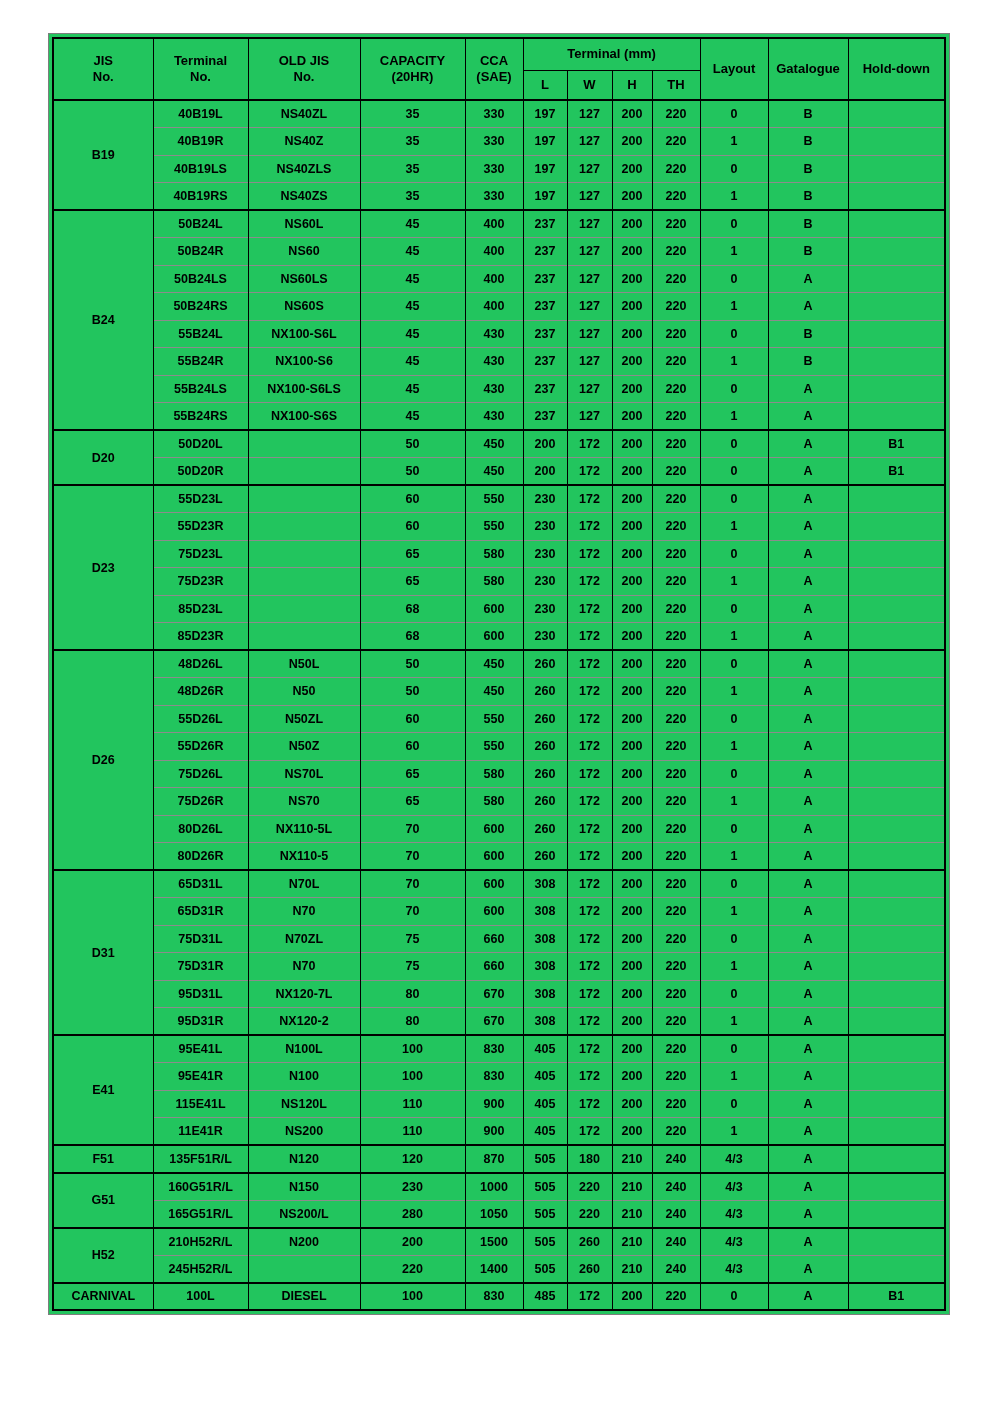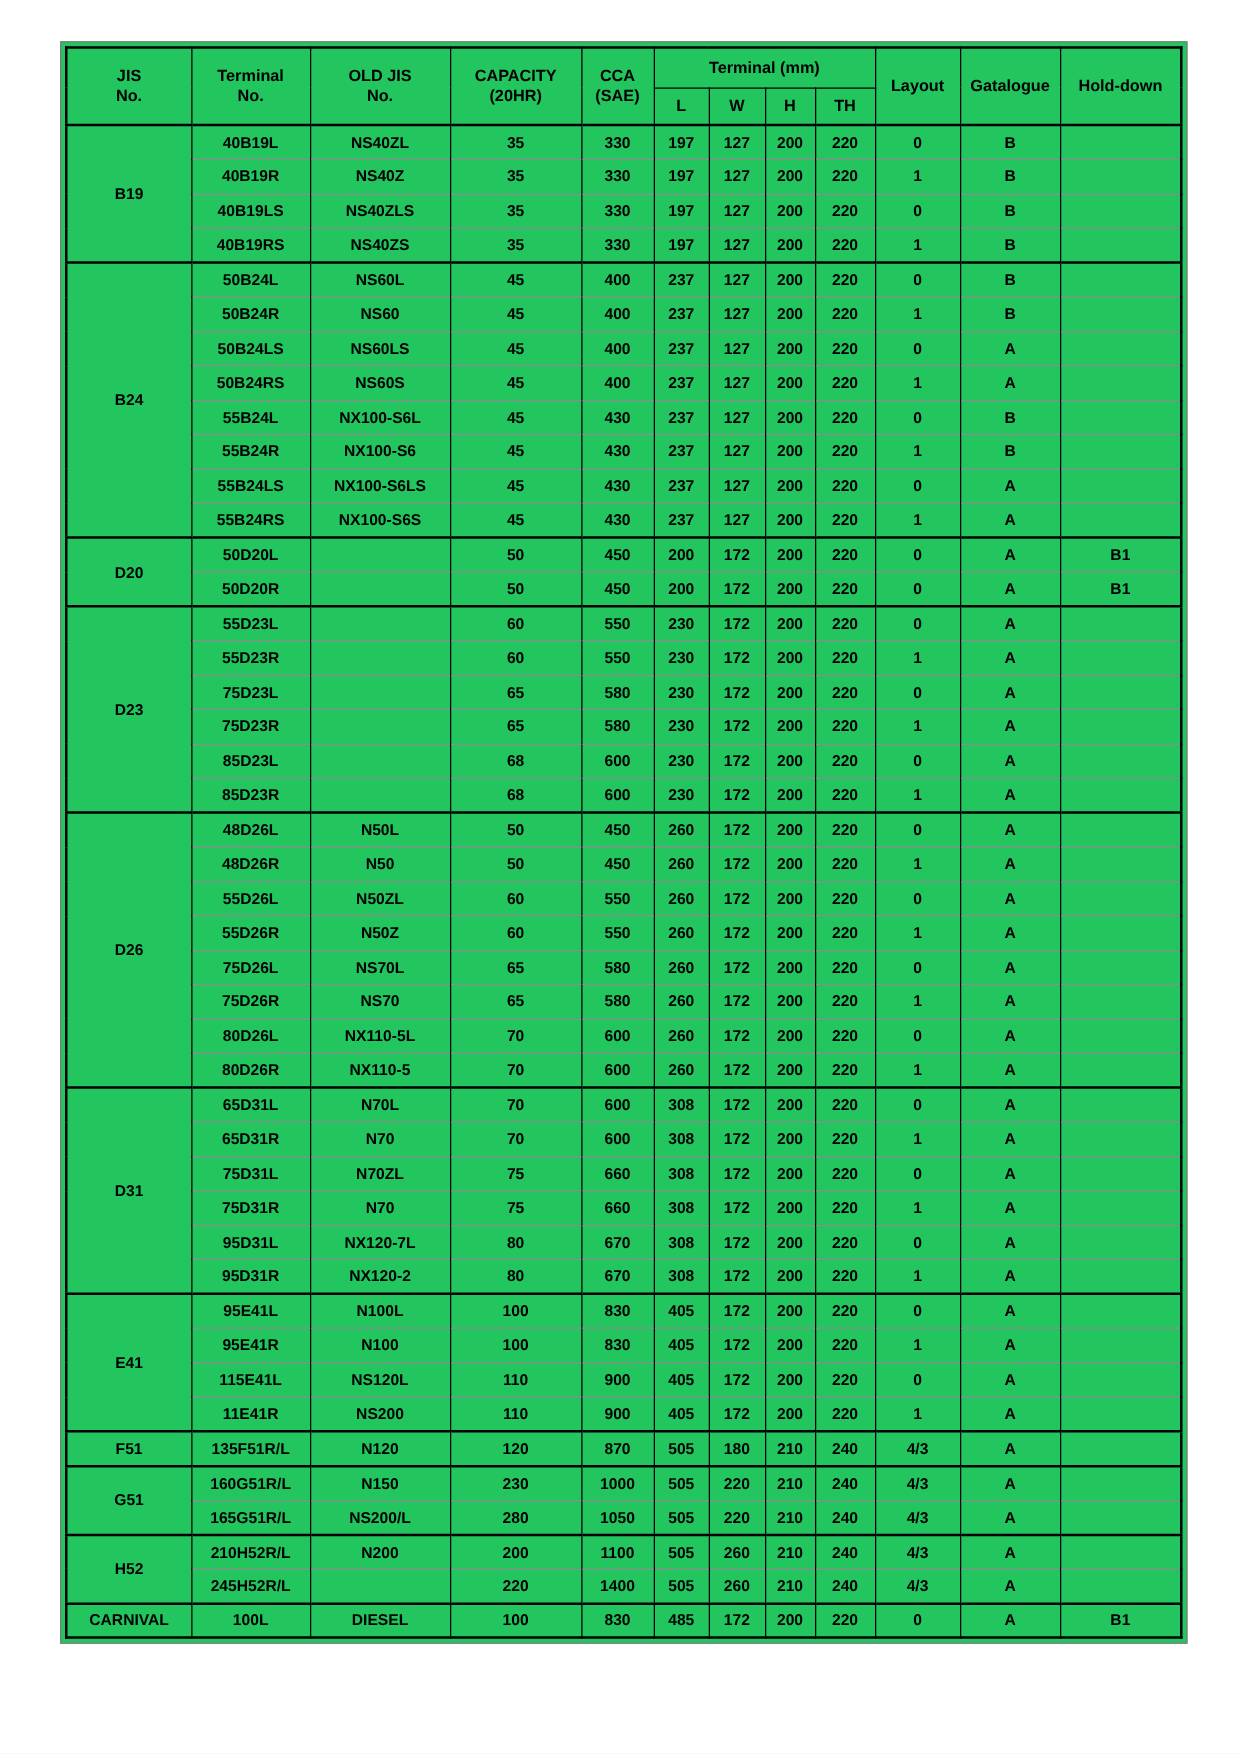--- a/index.html
+++ b/index.html
@@ -634,21 +634,21 @@
             <td>240</td>
             <td>4/3</td>
             <td>A</td>
             <td></td>
           </tr>
           <tr class="group-start">
             <td rowspan="2">H52</td>
             <td>210H52R/L</td>
             <td>N200</td>
             <td>200</td>
-            <td>1100</td>
+            <td>1500</td>
             <td>505</td>
             <td>260</td>
             <td>210</td>
             <td>240</td>
             <td>4/3</td>
             <td>A</td>
             <td></td>
           </tr>
           <tr>
             <td>245H52R/L</td>

